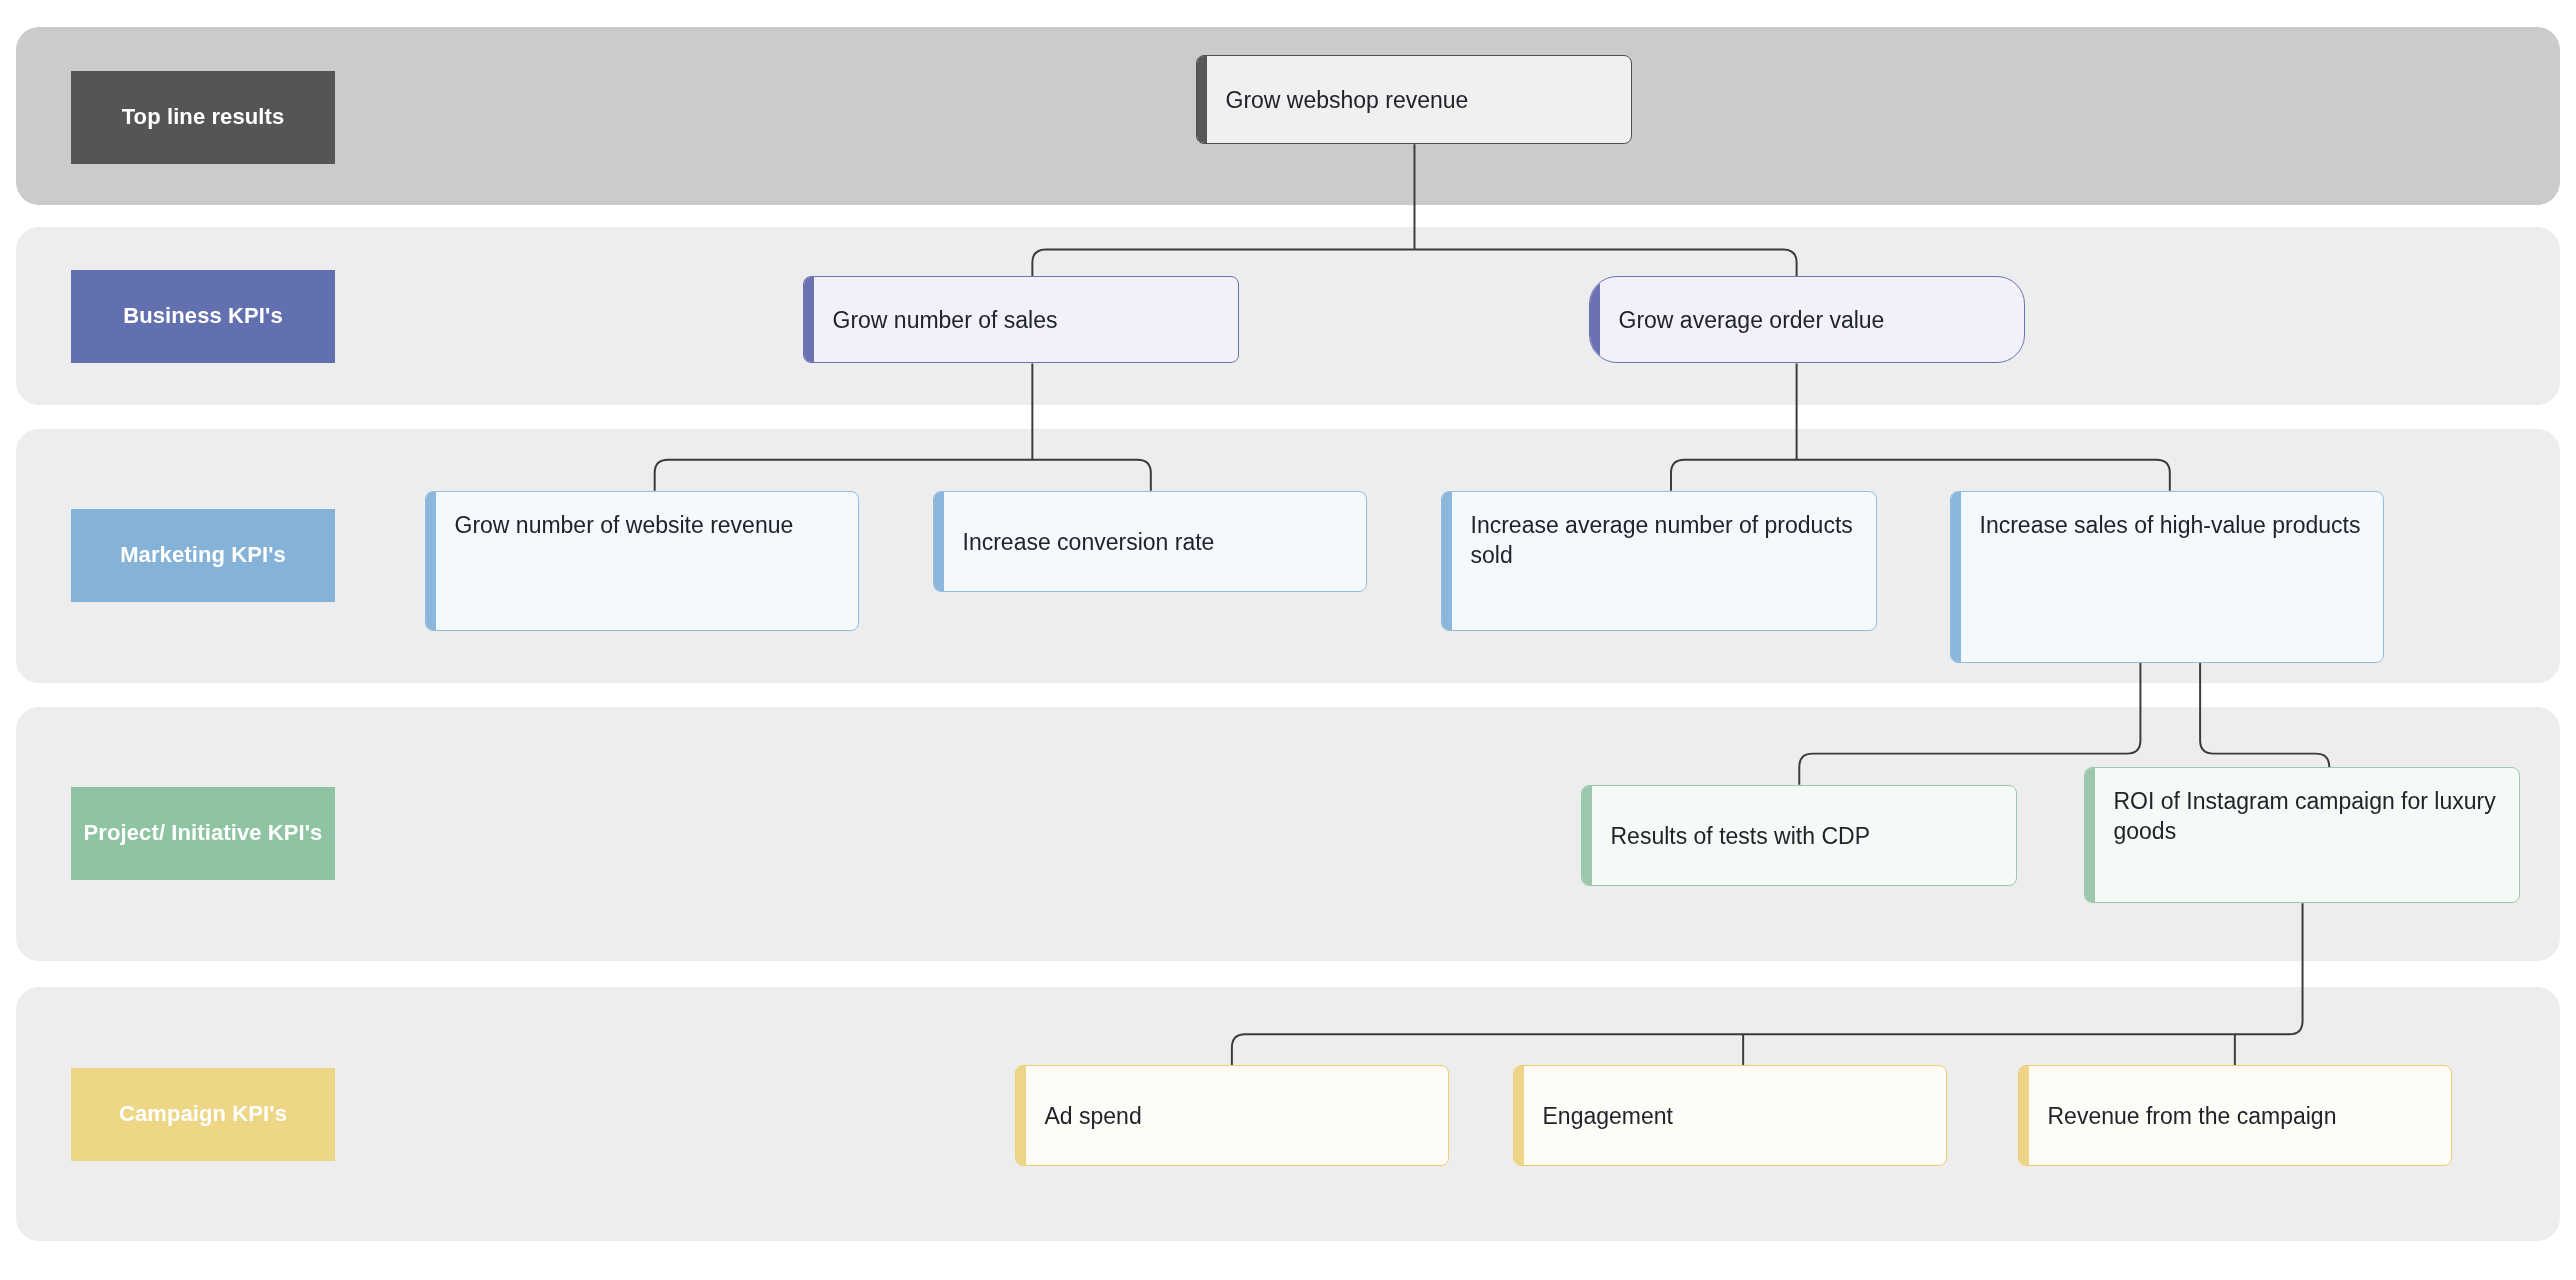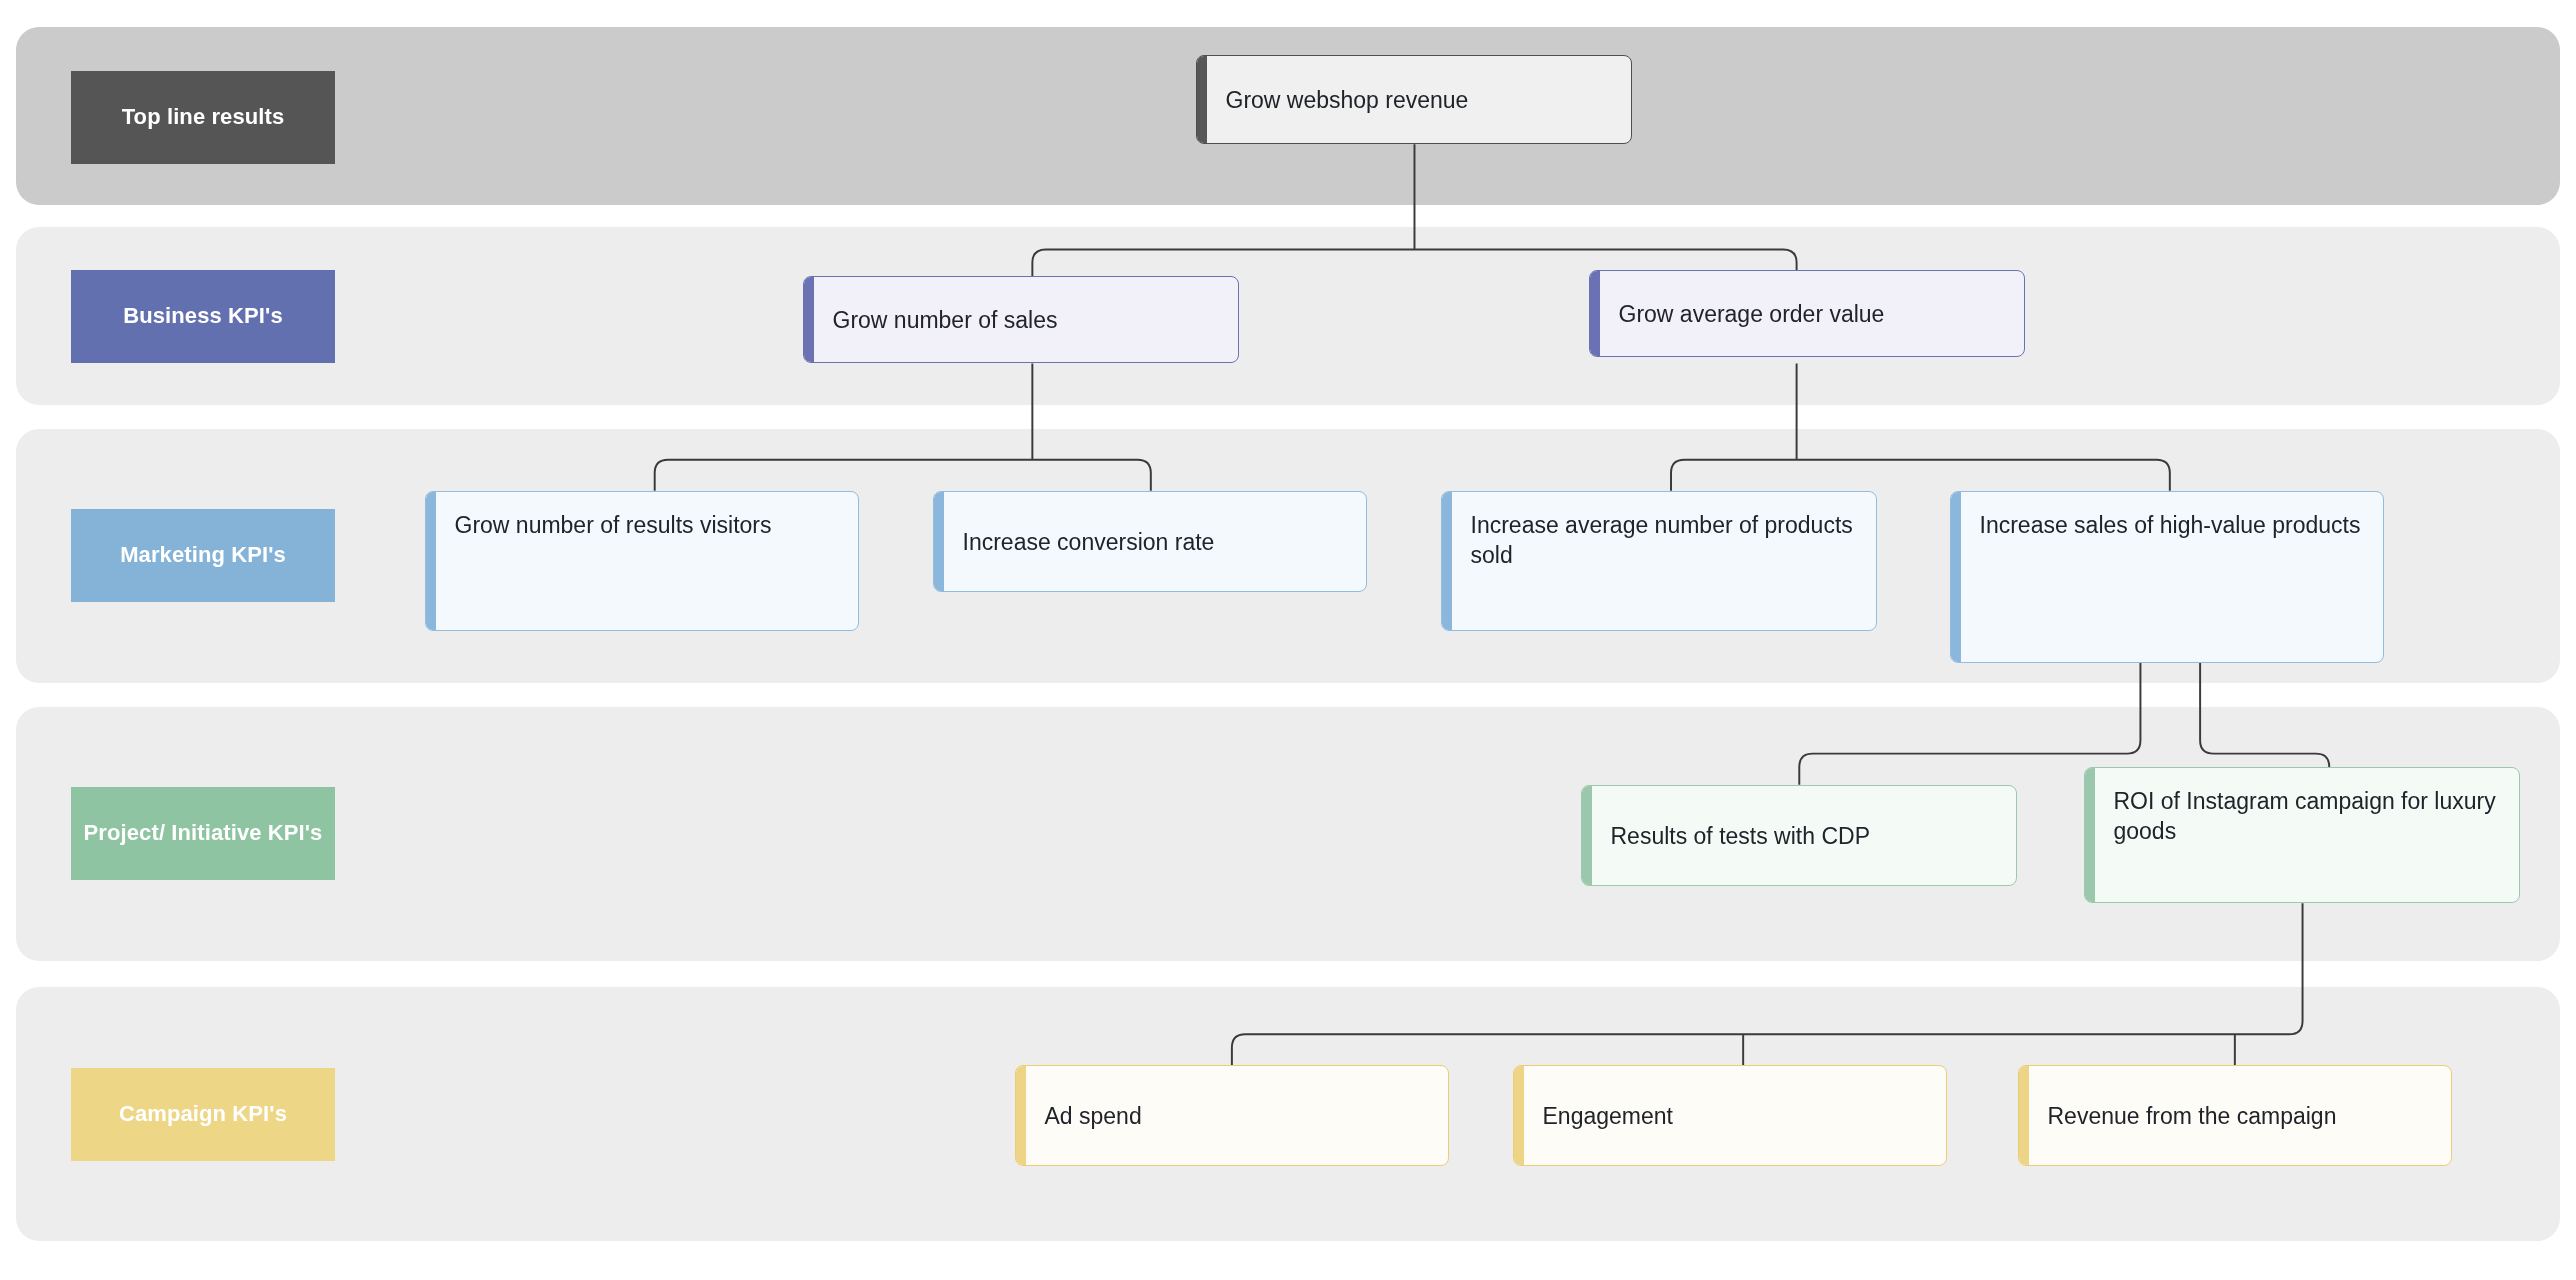--- a/index.html
+++ b/index.html
@@ -143,27 +143,27 @@
 
   <div id="nodes">
       <div class="node n-top mid" style="left: 1196px; top: 55px; width: 436px; height: 89px;">
         <div class="accent"></div>
         <div class="label">Grow webshop revenue</div>
       </div>
       <div class="node n-biz mid" style="left: 803px; top: 276px; width: 436px; height: 87px;">
         <div class="accent"></div>
         <div class="label">Grow number of sales</div>
       </div>
-      <div class="node n-biz mid" style="left: 1589px; top: 270px; width: 436px; height: 87px;">
+      <div class="node n-biz mid" style="left: 1589px; top: 276px; width: 436px; height: 87px; border-radius: 28px;">
         <div class="accent"></div>
         <div class="label">Grow average order value</div>
       </div>
       <div class="node n-mkt" style="left: 425px; top: 491px; width: 434px; height: 140px;">
         <div class="accent"></div>
-        <div class="label">Grow number of results visitors</div>
+        <div class="label">Grow number of website revenue</div>
       </div>
       <div class="node n-mkt mid" style="left: 933px; top: 491px; width: 434px; height: 101px;">
         <div class="accent"></div>
         <div class="label">Increase conversion rate</div>
       </div>
       <div class="node n-mkt" style="left: 1441px; top: 491px; width: 436px; height: 140px;">
         <div class="accent"></div>
         <div class="label">Increase average number of products sold</div>
       </div>
       <div class="node n-mkt" style="left: 1950px; top: 491px; width: 434px; height: 172px;">

